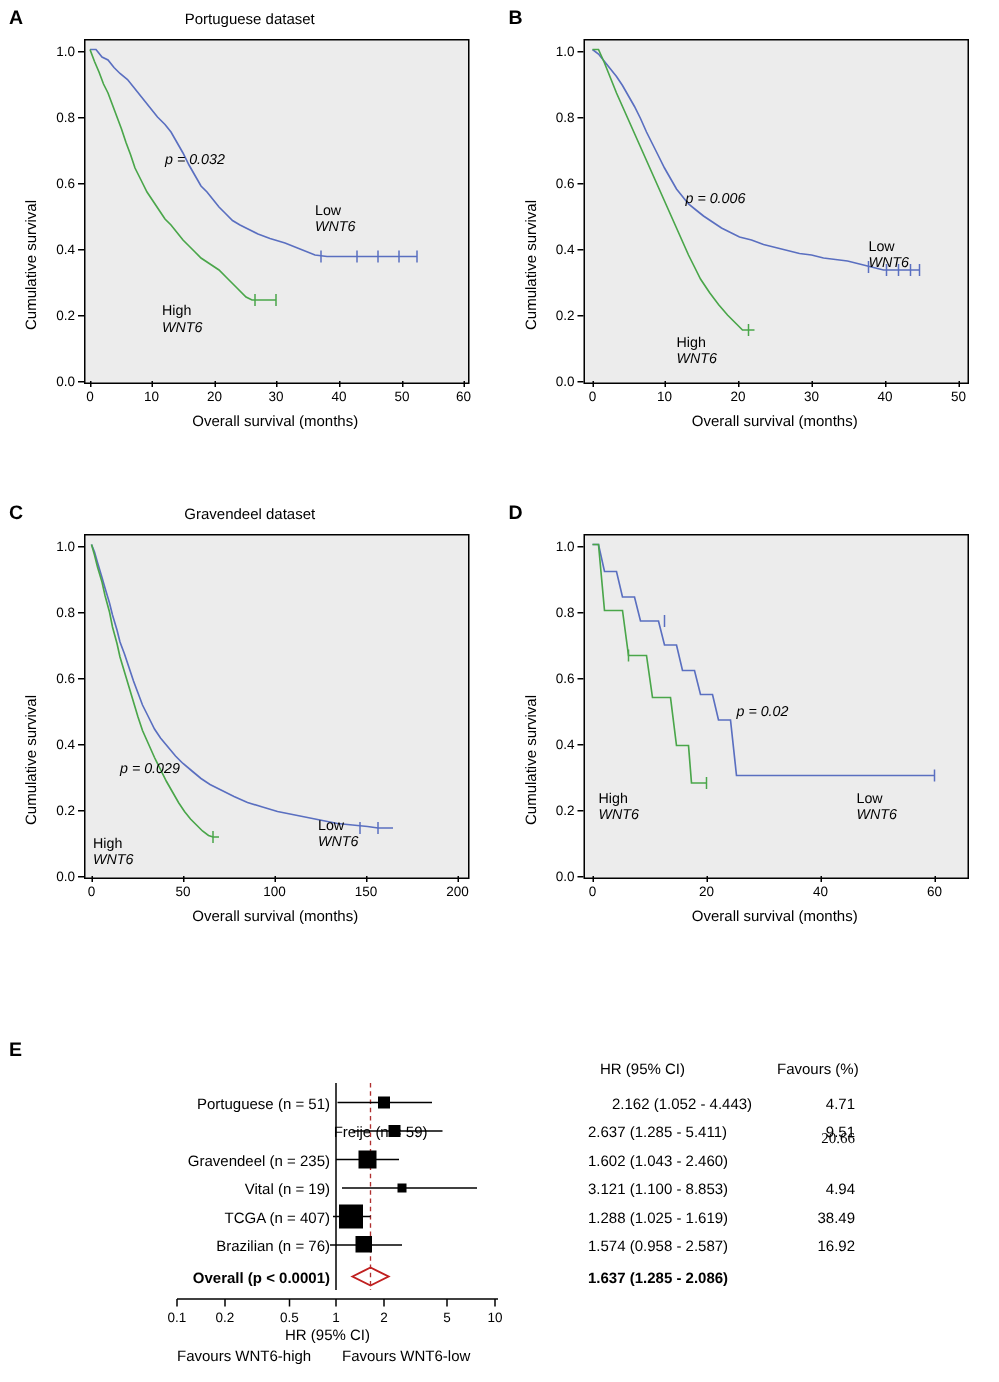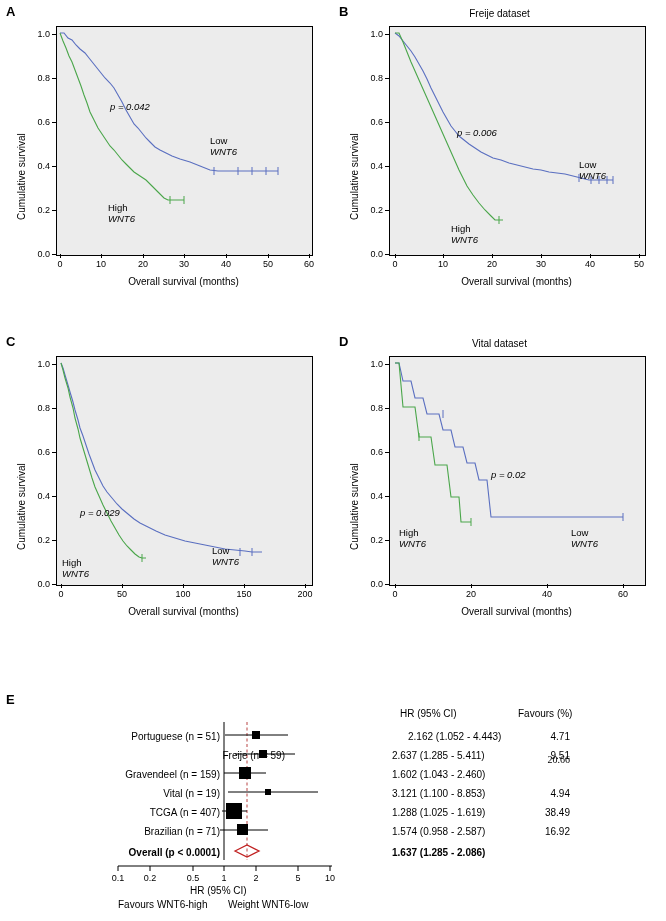--- a/index.html
+++ b/index.html
@@ -24,20 +24,21 @@
   .f-head{position:absolute;font-size:10px;white-space:nowrap;}
   .bold{font-weight:bold;}
   .f-axlab{position:absolute;font-size:9px;text-align:center;white-space:nowrap;}
   .f-cap{position:absolute;font-size:10px;white-space:nowrap;}
 </style>
 </head>
 <body>
 
 <div class="panel" style="left:0;top:0;width:333px;height:310px;">
   <div class="panel-letter" style="left:6px;top:4px;">A</div>
+  <div class="km-title" style="top:8px;">Portuguese dataset</div>
 
   <div class="ylabel" style="left:16px;top:220px;">Cumulative survival</div>
 
   <div class="plotbox" style="left:56px;top:26px;width:255px;height:228px;"></div>
 
   <svg width="333" height="310">
 
     <polyline fill="none" stroke="#5a6fc0" stroke-width="1.1" points="
       60,33 64,33 68,38 72,40 76,45 80,49 85,53 89,58 93,63 97,68 101,73 105,78 110,83 114,88
       118,95 122,102 126,110 130,117 134,124 138,128 142,133 146,138 150,142 155,147 160,150
@@ -86,34 +87,33 @@
     <div class="tick" style="left:52px;top:34px;width:4px;height:1px;"></div>
     <div class="ticklaby" style="left:26px;top:249px;width:24px;">0.0</div>
     <div class="ticklaby" style="left:26px;top:205px;width:24px;">0.2</div>
     <div class="ticklaby" style="left:26px;top:161px;width:24px;">0.4</div>
     <div class="ticklaby" style="left:26px;top:117px;width:24px;">0.6</div>
     <div class="ticklaby" style="left:26px;top:73px;width:24px;">0.8</div>
     <div class="ticklaby" style="left:26px;top:29px;width:24px;">1.0</div>
   </div>
   <div class="xlabel" style="left:56px;top:276px;width:255px;">Overall survival (months)</div>
 
-  <div class="annot" style="left:110px;top:102px;"><i>p = 0.042</i></div>
+  <div class="annot" style="left:110px;top:102px;"><i>p = 0.032</i></div>
   <div class="annot" style="left:210px;top:136px;">
     <span>Low</span><br>
     <i>WNT6</i>
   </div>
   <div class="annot" style="left:108px;top:203px;">
     <span>High</span><br>
     <i>WNT6</i>
   </div>
 </div>
 
 <div class="panel" style="left:333px;top:0;width:333px;height:310px;">
   <div class="panel-letter" style="left:6px;top:4px;">B</div>
-  <div class="km-title" style="top:8px;">Freije dataset</div>
 
   <div class="ylabel" style="left:16px;top:220px;">Cumulative survival</div>
 
   <div class="plotbox" style="left:56px;top:26px;width:255px;height:228px;"></div>
 
   <svg width="333" height="310">
     <polyline fill="none" stroke="#5a6fc0" stroke-width="1.1" points="
       62,33 66,36 70,41 74,46 78,51 82,57 86,64 90,71 94,79 98,88 102,96 106,104 110,112
       114,119 118,126 122,131 126,136 131,140 136,144 142,148 148,152 154,155 160,158
       168,160 176,163 184,165 192,167 200,169 208,170 216,172 224,173 232,174 240,176
@@ -170,20 +170,21 @@
     <i>WNT6</i>
   </div>
   <div class="annot" style="left:118px;top:224px;">
     <span>High</span><br>
     <i>WNT6</i>
   </div>
 </div>
 
 <div class="panel" style="left:0;top:330px;width:333px;height:310px;">
   <div class="panel-letter" style="left:6px;top:4px;">C</div>
+  <div class="km-title" style="top:8px;">Gravendeel dataset</div>
 
   <div class="ylabel" style="left:16px;top:220px;">Cumulative survival</div>
 
   <div class="plotbox" style="left:56px;top:26px;width:255px;height:228px;"></div>
 
   <svg width="333" height="310">
     <polyline fill="none" stroke="#5a6fc0" stroke-width="1.1" points="
       61,33 63,38 65,45 68,55 70,62 73,72 75,80 78,90 80,98 83,106 86,115 89,124 92,132
       95,140 99,148 103,156 107,162 112,168 117,174 122,179 128,184 134,189 140,193
       148,197 156,201 165,205 175,208 185,211 195,213 205,215 215,217 225,219 235,220
@@ -235,21 +236,20 @@
     <i>WNT6</i>
   </div>
   <div class="annot" style="left:62px;top:228px;">
     <span>High</span><br>
     <i>WNT6</i>
   </div>
 </div>
 
 <div class="panel" style="left:333px;top:330px;width:333px;height:310px;">
   <div class="panel-letter" style="left:6px;top:4px;">D</div>
-  <div class="km-title" style="top:8px;">Vital dataset</div>
 
   <div class="ylabel" style="left:16px;top:220px;">Cumulative survival</div>
 
   <div class="plotbox" style="left:56px;top:26px;width:255px;height:228px;"></div>
 
   <svg width="333" height="310">
     <polyline fill="none" stroke="#5a6fc0" stroke-width="1.1" points="
       62,33 66,33 70,51 78,51 82,68 90,68 94,84 102,84 106,84 110,100 118,100 122,117
       130,117 134,133 142,133 146,150 154,150 158,187 166,187 170,187 180,187 200,187
       230,187 260,187 280,187 290,187"></polyline>
@@ -304,24 +304,24 @@
 </div>
 
 <div id="forest">
   <div class="panel-letter" style="left:6px;top:-8px;">E</div>
 
   <div class="f-head" style="left:400px;top:8px;">HR (95% CI)</div>
   <div class="f-head" style="left:518px;top:8px;">Favours (%)</div>
 
   <div class="f-row-label" style="left:0;top:31px;width:220px;">Portuguese (n = 51)</div>
   <div class="f-row-label" style="left:0;top:50px;width:252px;padding-left:33px;">Freije (n = 59)</div>
-  <div class="f-row-label" style="left:0;top:69px;width:220px;">Gravendeel (n = 159)</div>
+  <div class="f-row-label" style="left:0;top:69px;width:220px;">Gravendeel (n = 235)</div>
   <div class="f-row-label" style="left:0;top:88px;width:220px;">Vital (n = 19)</div>
   <div class="f-row-label" style="left:0;top:107px;width:220px;">TCGA (n = 407)</div>
-  <div class="f-row-label" style="left:0;top:126px;width:220px;">Brazilian (n = 71)</div>
+  <div class="f-row-label" style="left:0;top:126px;width:220px;">Brazilian (n = 76)</div>
   <div class="f-row-label bold" style="left:0;top:147px;width:220px;">Overall (p &lt; 0.0001)</div>
 
   <div class="f-hr" style="left:408px;top:31px;">2.162 (1.052 - 4.443)</div>
   <div class="f-hr" style="left:392px;top:50px;">2.637 (1.285 - 5.411)</div>
   <div class="f-hr" style="left:392px;top:69px;">1.602 (1.043 - 2.460)</div>
   <div class="f-hr" style="left:392px;top:88px;">3.121 (1.100 - 8.853)</div>
   <div class="f-hr" style="left:392px;top:107px;">1.288 (1.025 - 1.619)</div>
   <div class="f-hr" style="left:392px;top:126px;">1.574 (0.958 - 2.587)</div>
   <div class="f-hr bold" style="left:392px;top:147px;">1.637 (1.285 - 2.086)</div>
 
@@ -371,14 +371,14 @@
   <div class="f-axlab" style="left:108px;top:173px;width:20px;">0.1</div>
   <div class="f-axlab" style="left:140px;top:173px;width:20px;">0.2</div>
   <div class="f-axlab" style="left:183px;top:173px;width:20px;">0.5</div>
   <div class="f-axlab" style="left:214px;top:173px;width:20px;">1</div>
   <div class="f-axlab" style="left:246px;top:173px;width:20px;">2</div>
   <div class="f-axlab" style="left:288px;top:173px;width:20px;">5</div>
   <div class="f-axlab" style="left:320px;top:173px;width:20px;">10</div>
 
   <div class="f-cap" style="left:190px;top:185px;">HR (95% CI)</div>
   <div class="f-cap" style="left:118px;top:199px;">Favours WNT6-high</div>
-  <div class="f-cap" style="left:228px;top:199px;">Weight WNT6-low</div>
+  <div class="f-cap" style="left:228px;top:199px;">Favours WNT6-low</div>
 </div>
 
 </body></html>

